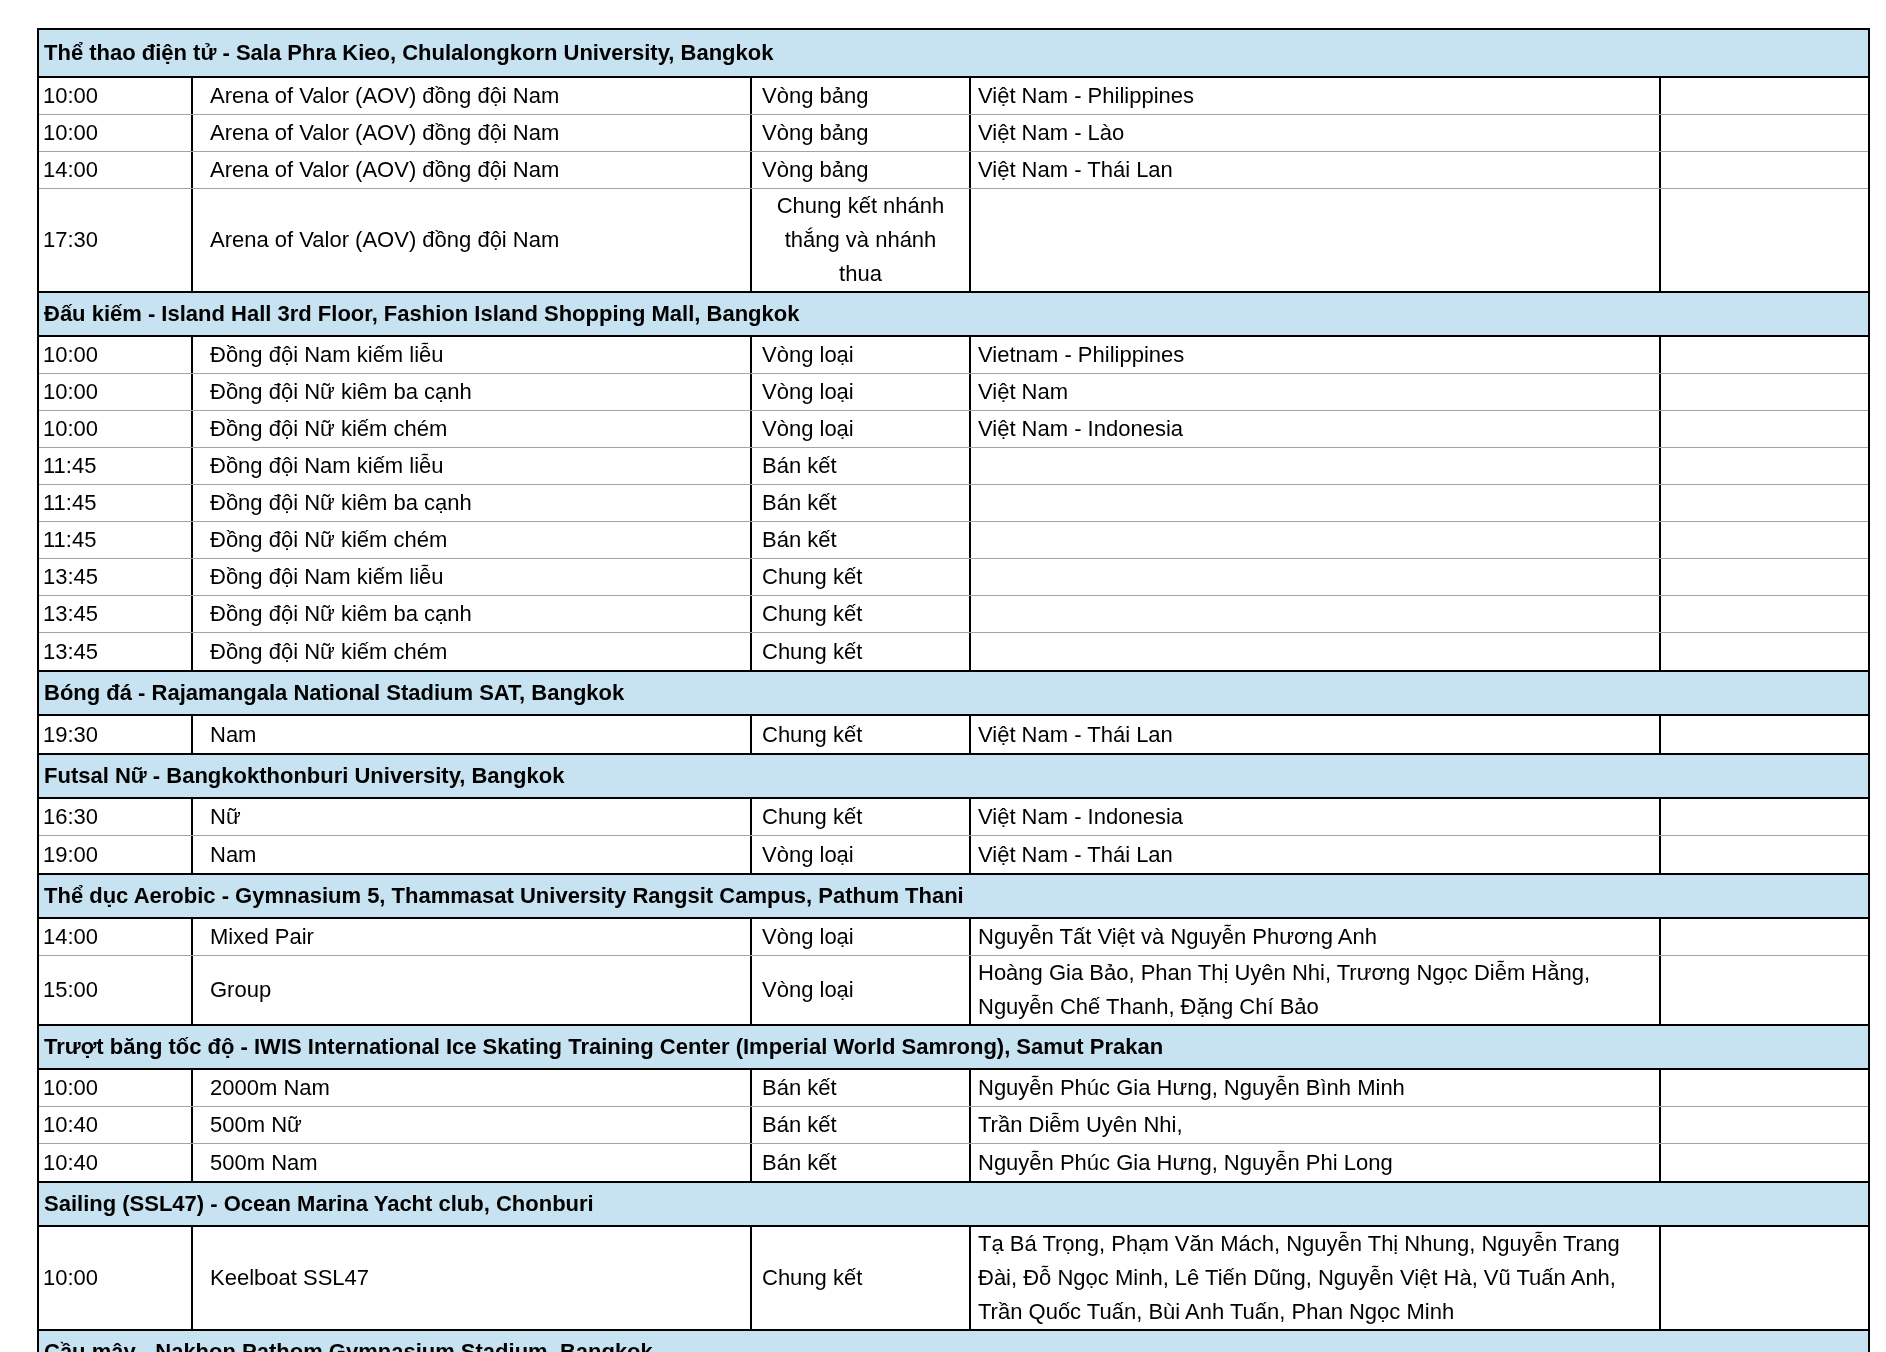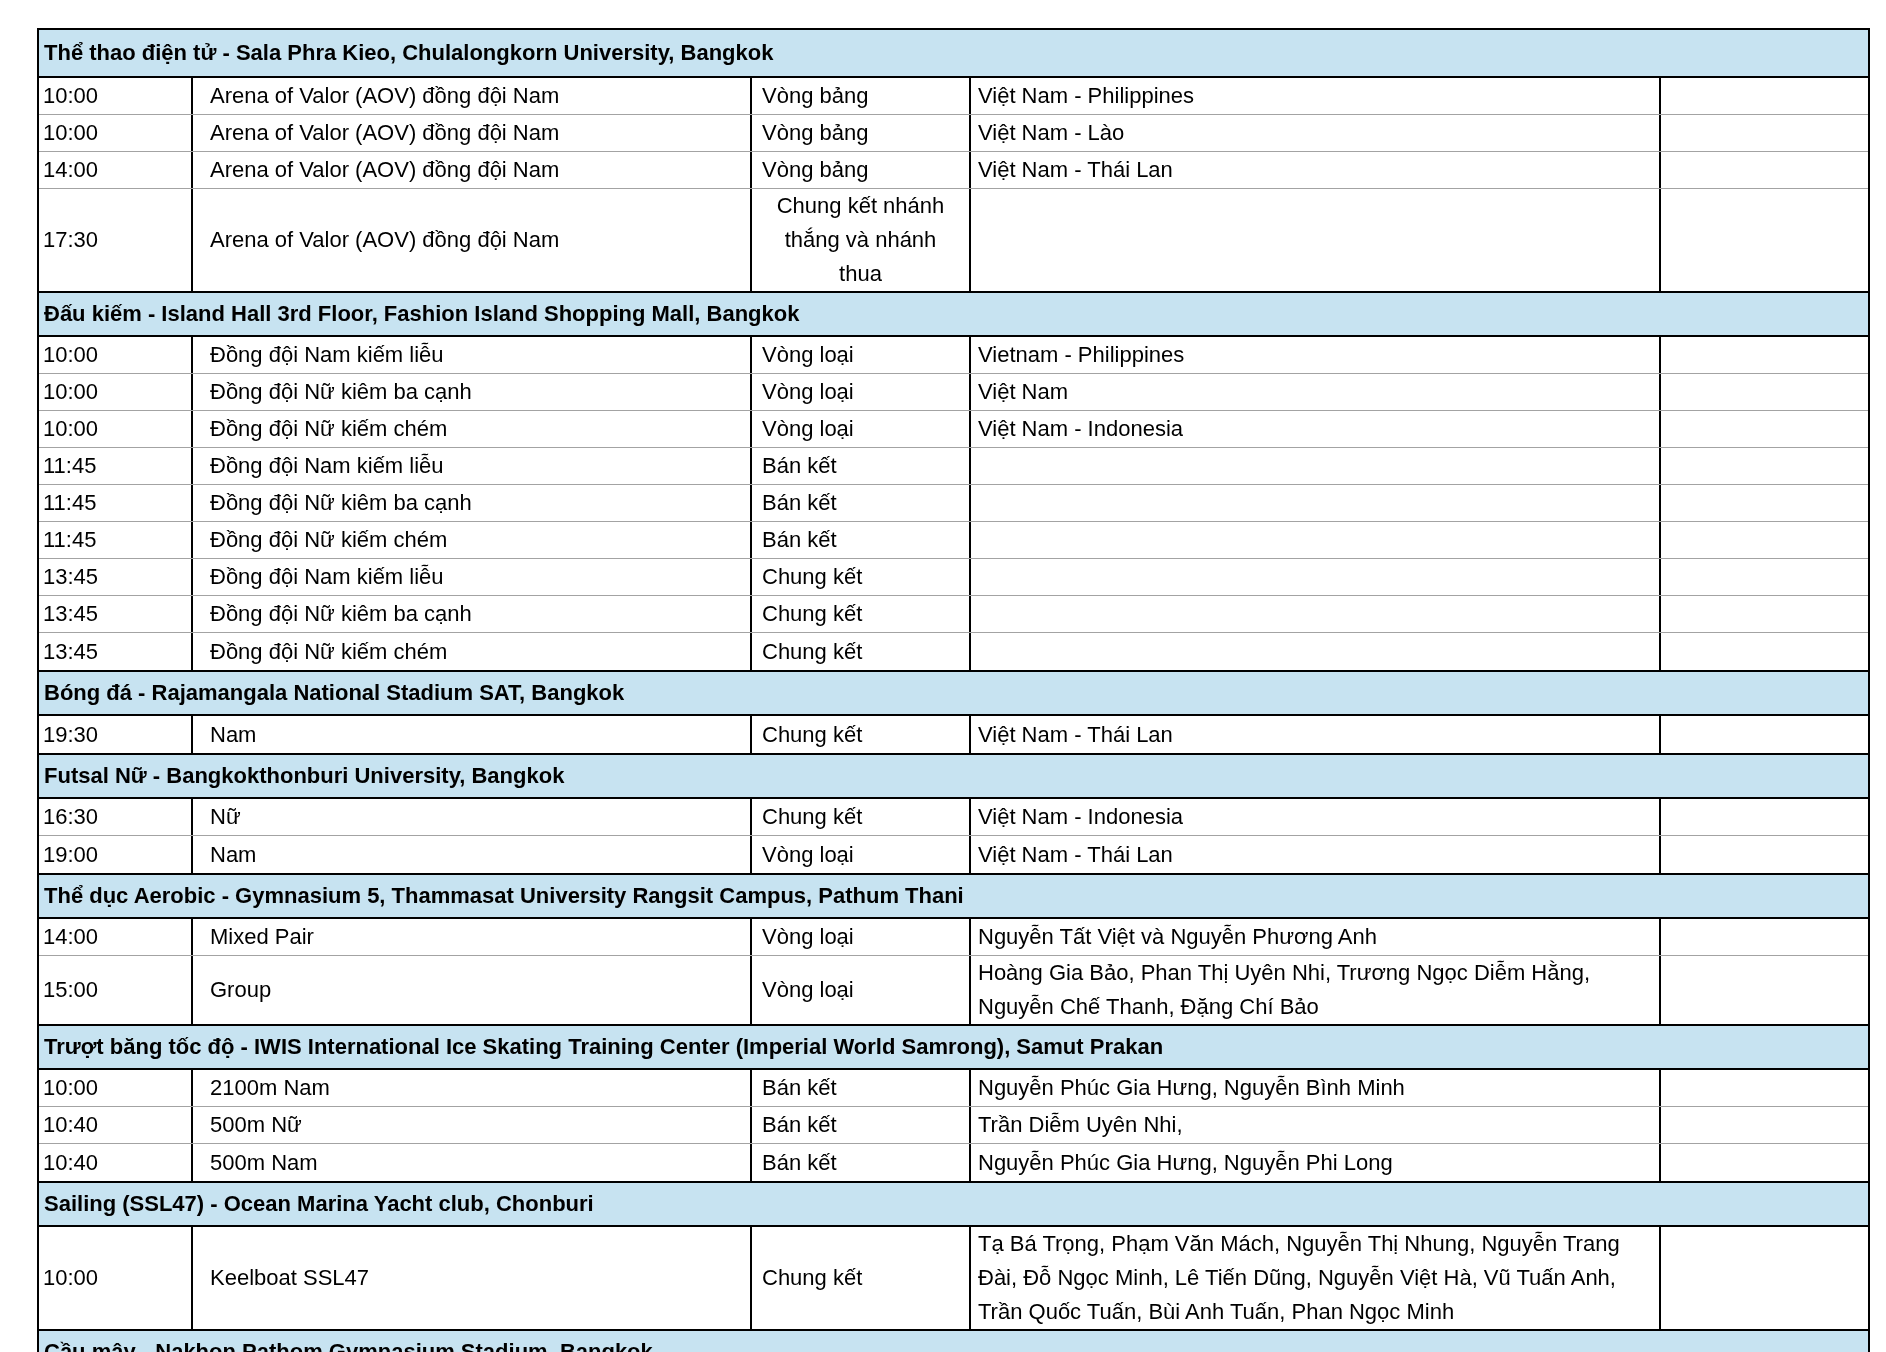--- a/index.html
+++ b/index.html
@@ -381,21 +381,21 @@
         </div>
       </div>
     </div>
     <div class="section">
       <div class="sec-header">Trượt băng tốc độ - IWIS International Ice Skating Training Center (Imperial World Samrong), Samut Prakan</div>
       <div class="row">
         <div class="cell c-time">
           <span>10:00</span>
         </div>
         <div class="cell c-event">
-          <span>2100m Nam</span>
+          <span>2000m Nam</span>
         </div>
         <div class="cell c-round">
           <span>Bán kết</span>
         </div>
         <div class="cell c-part">
           <span>Nguyễn Phúc Gia Hưng, Nguyễn Bình Minh</span>
         </div>
         <div class="cell c-notes">
           <span></span>
         </div>

